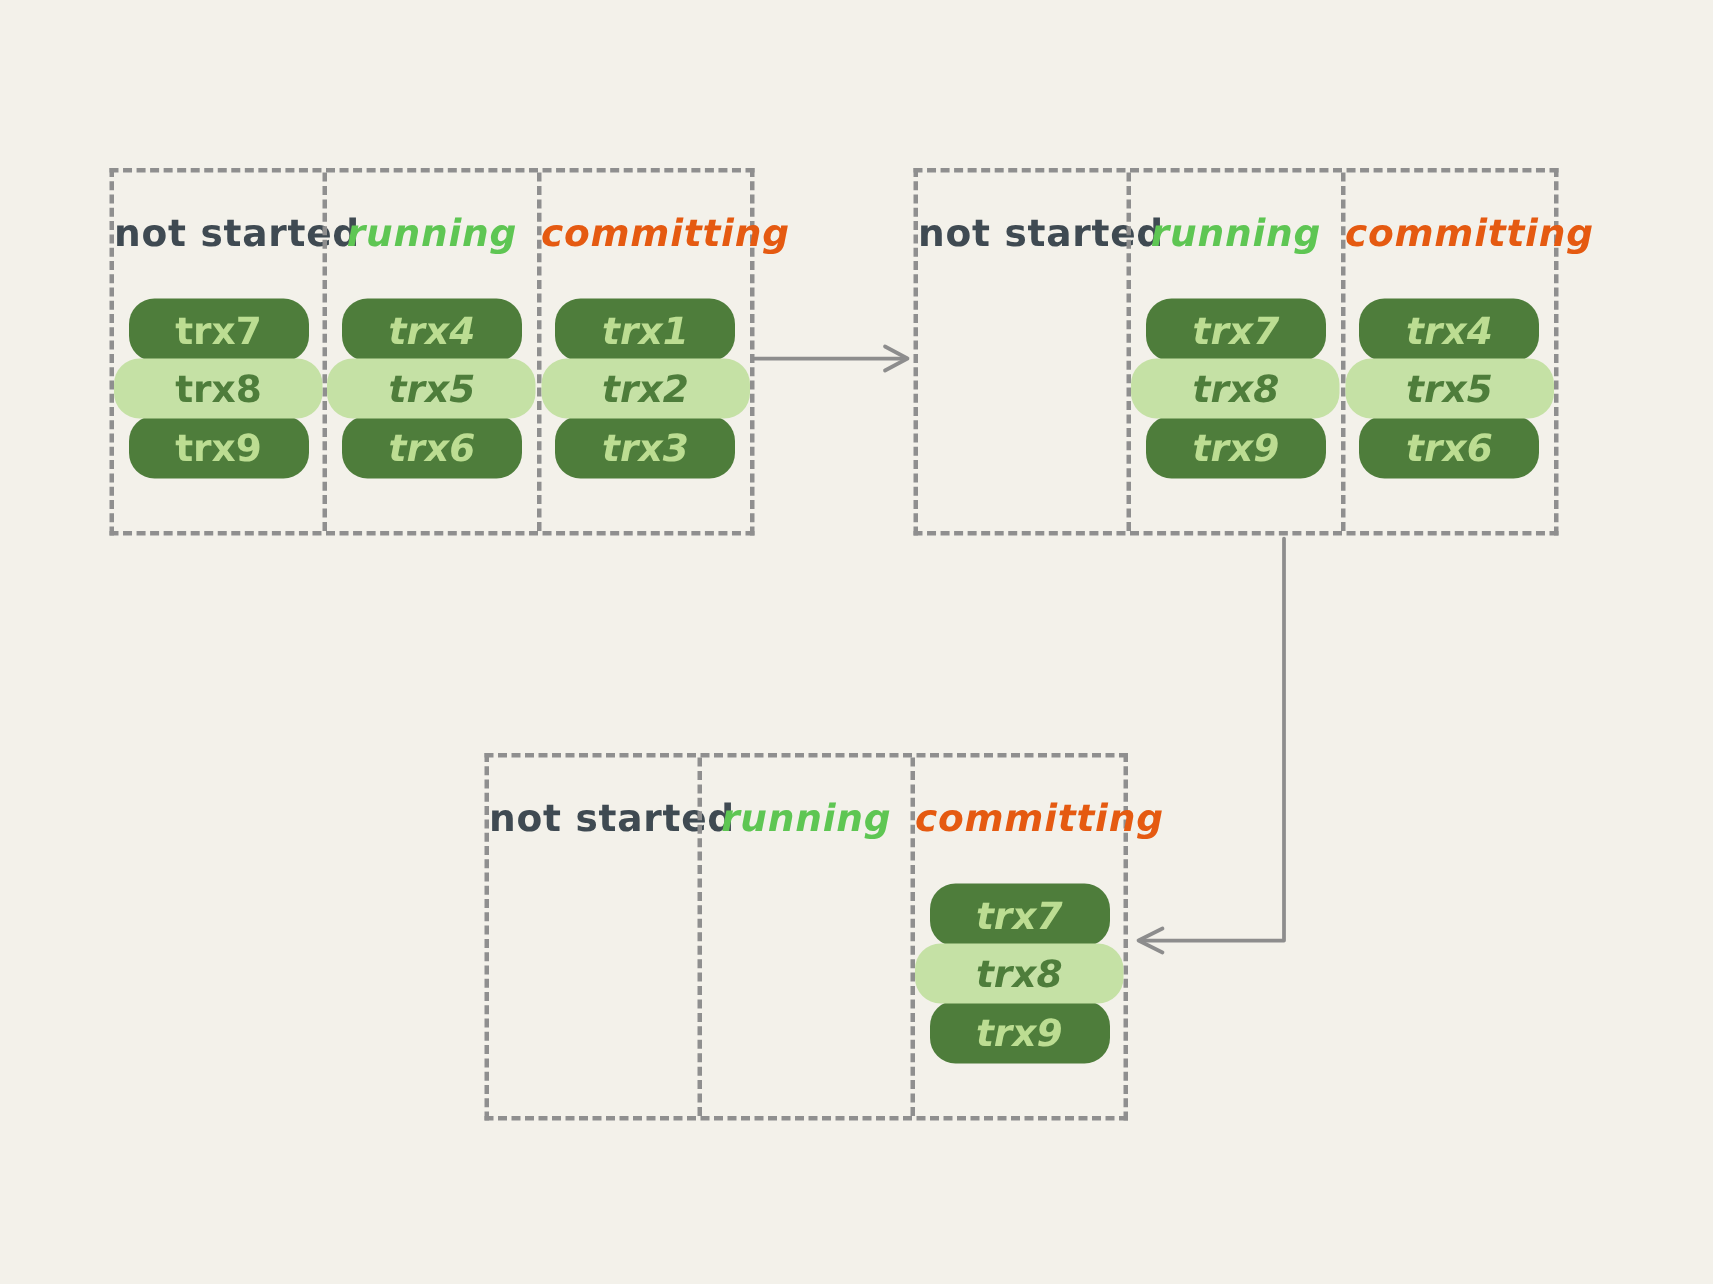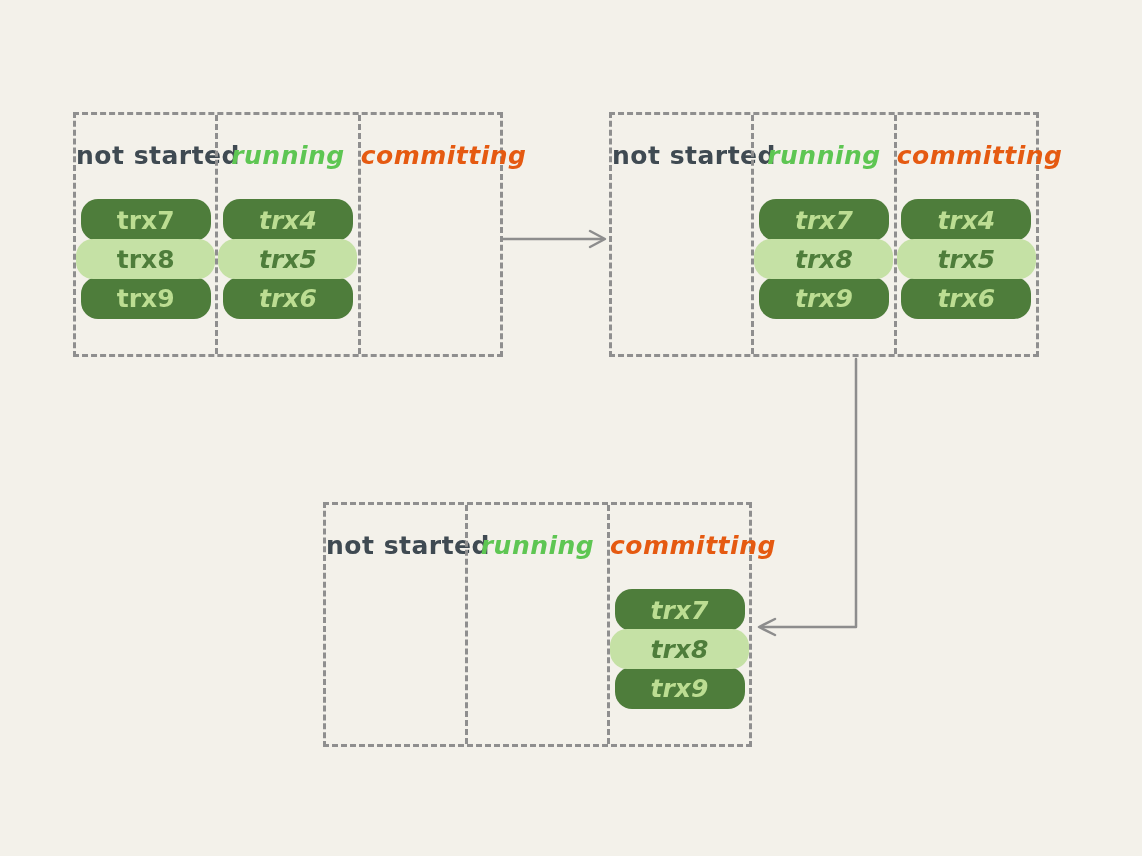--- a/index.html
+++ b/index.html
@@ -59,21 +59,21 @@
   .pill {
     display: flex;
     align-items: center;
     justify-content: center;
     font-size: 25px;
     font-weight: bold;
     border-radius: 17px;
     position: relative;
   }
   .pill.dark {
-    width: 130px;
+    width: 120px;
     height: 42px;
     background: var(--pill-dark-bg);
     color: var(--pill-dark-text);
     z-index: 0;
   }
   .pill.light {
     width: 139px;
     height: 40px;
     background: var(--pill-light-bg);
     color: var(--pill-light-text);
@@ -112,20 +112,25 @@
       <div class="col">
         <div class="col-label running">running</div>
         <div class="pills">
           <div class="pill dark">trx4</div>
           <div class="pill light">trx5</div>
           <div class="pill dark">trx6</div>
         </div>
       </div>
       <div class="col">
         <div class="col-label committing">committing</div>
+        <div class="pills">
+          <div class="pill dark">trx1</div>
+          <div class="pill light">trx2</div>
+          <div class="pill dark">trx3</div>
+        </div>
       </div>
     </div>
   <div class="group group-step-2">
       <div class="col">
         <div class="col-label not-started">not started</div>
         <div class="pills"></div>
       </div>
       <div class="col">
         <div class="col-label running">running</div>
         <div class="pills">

